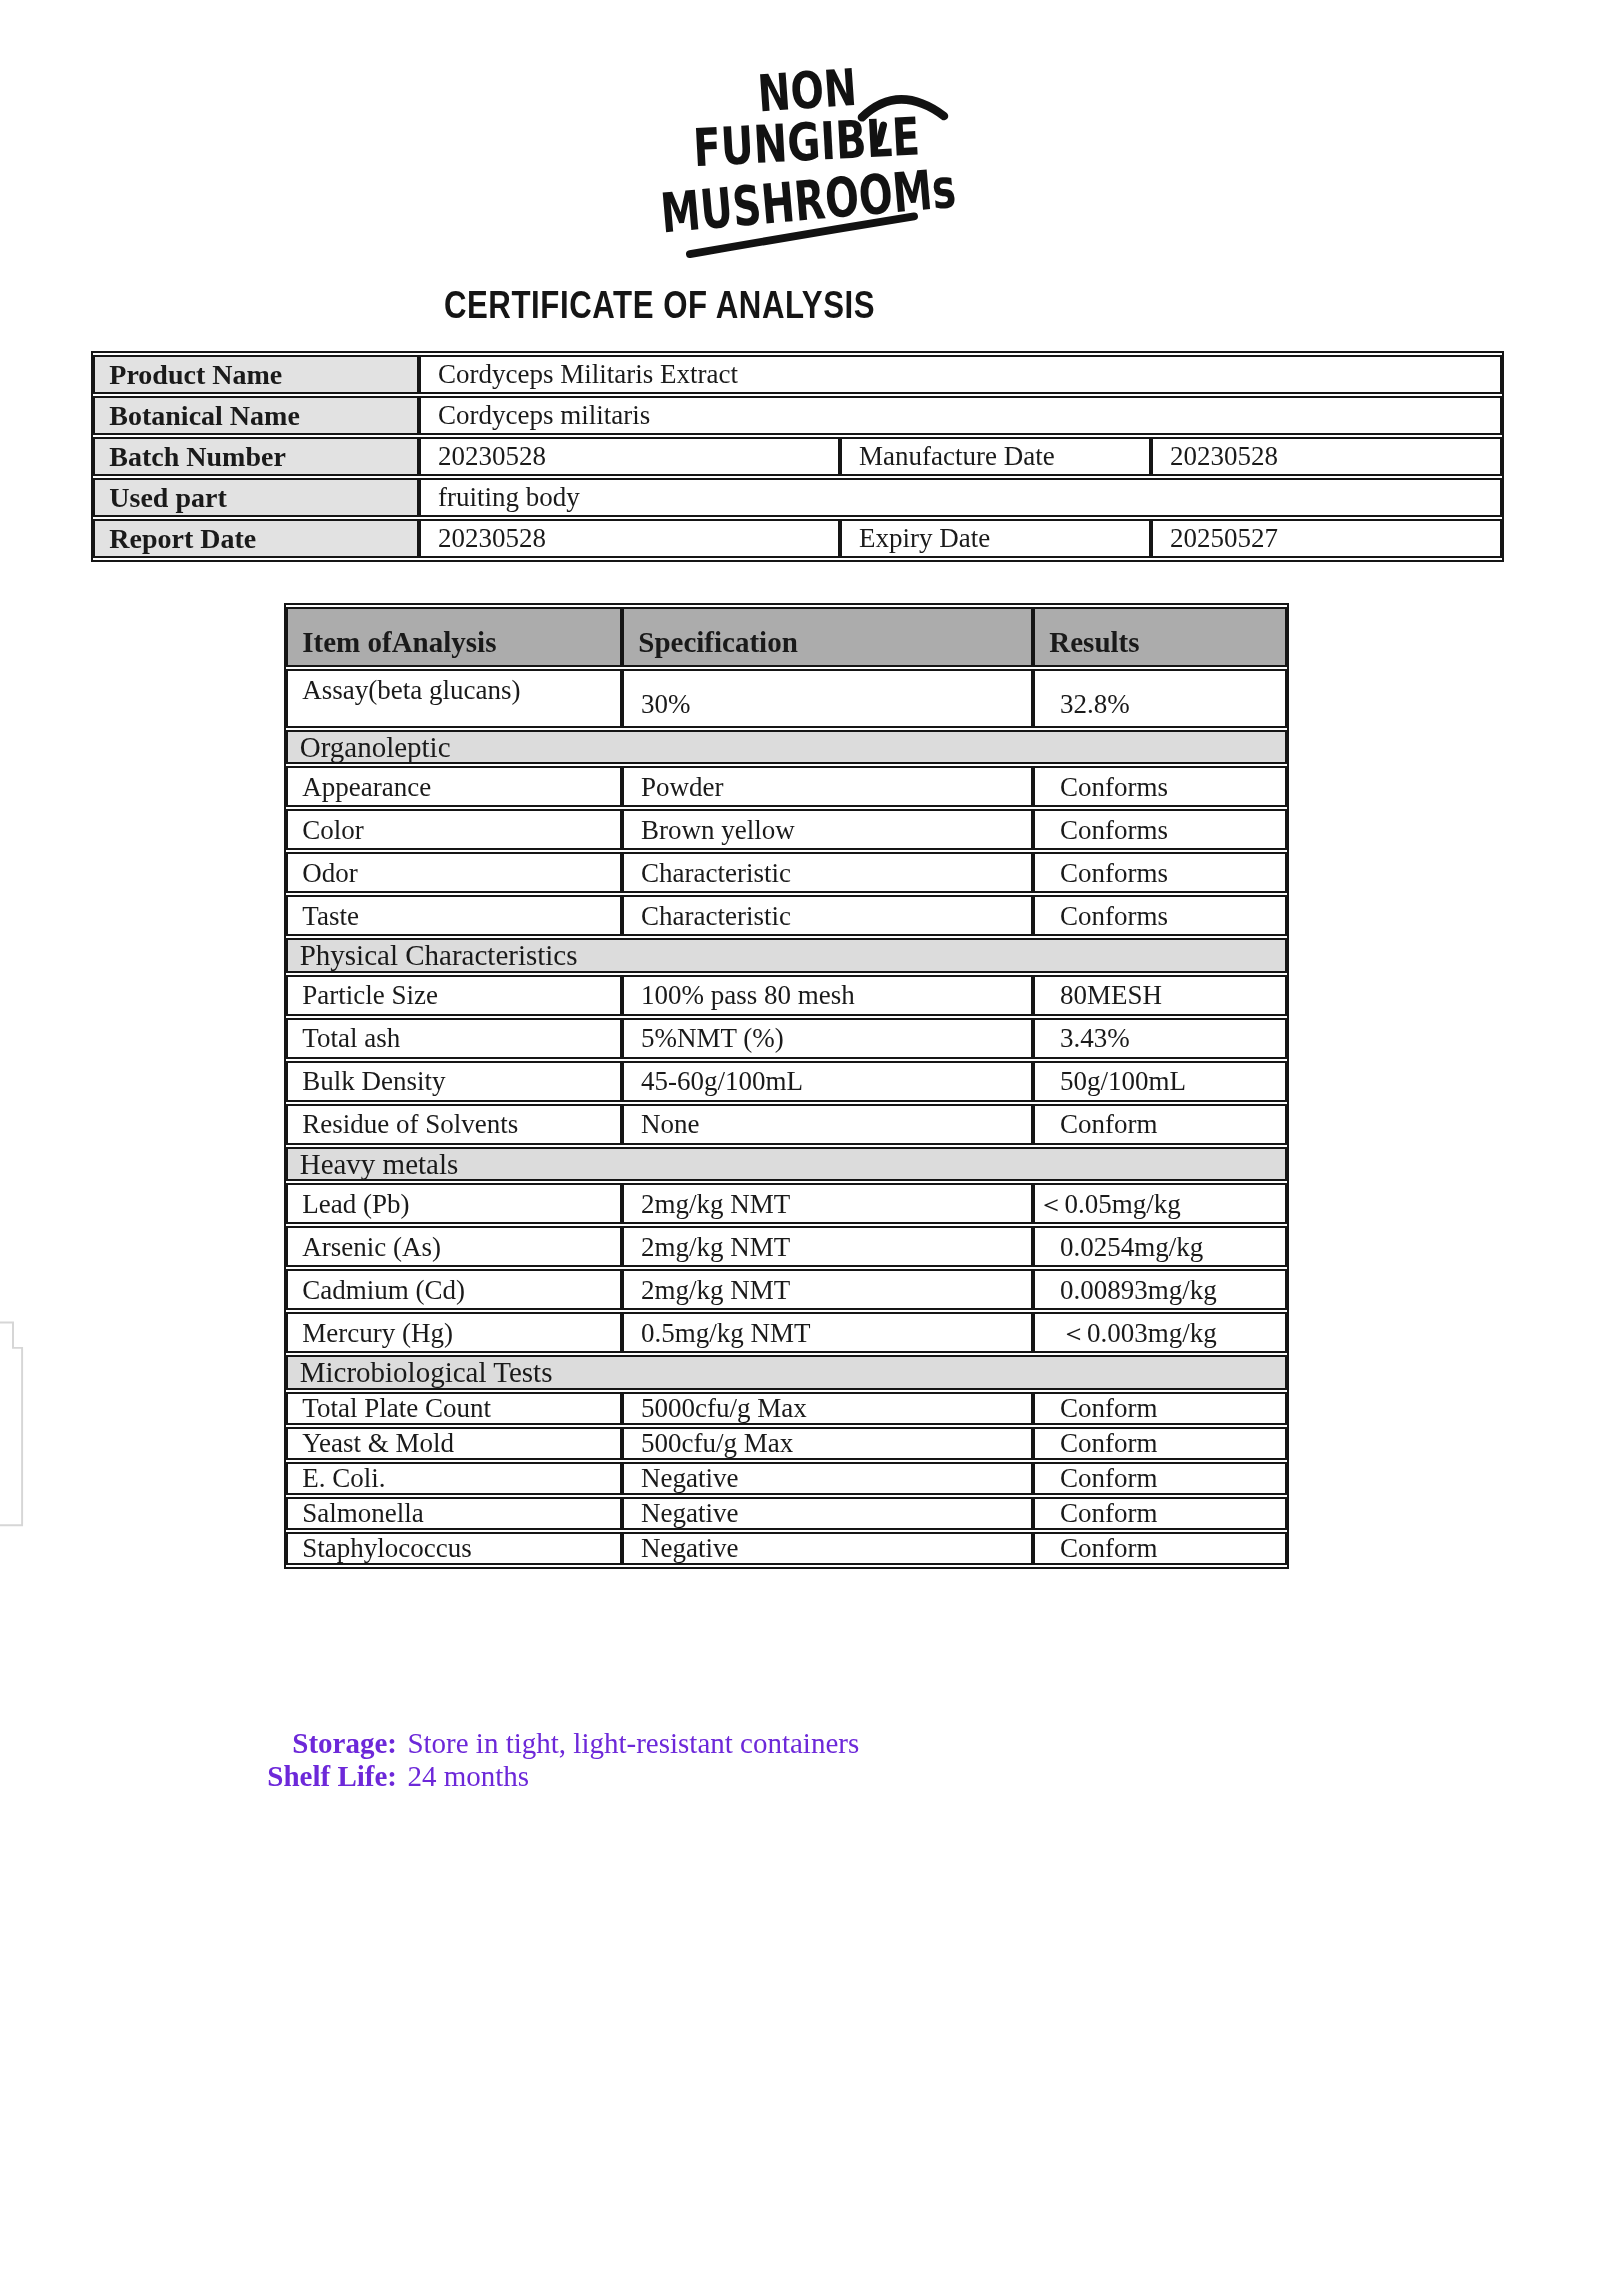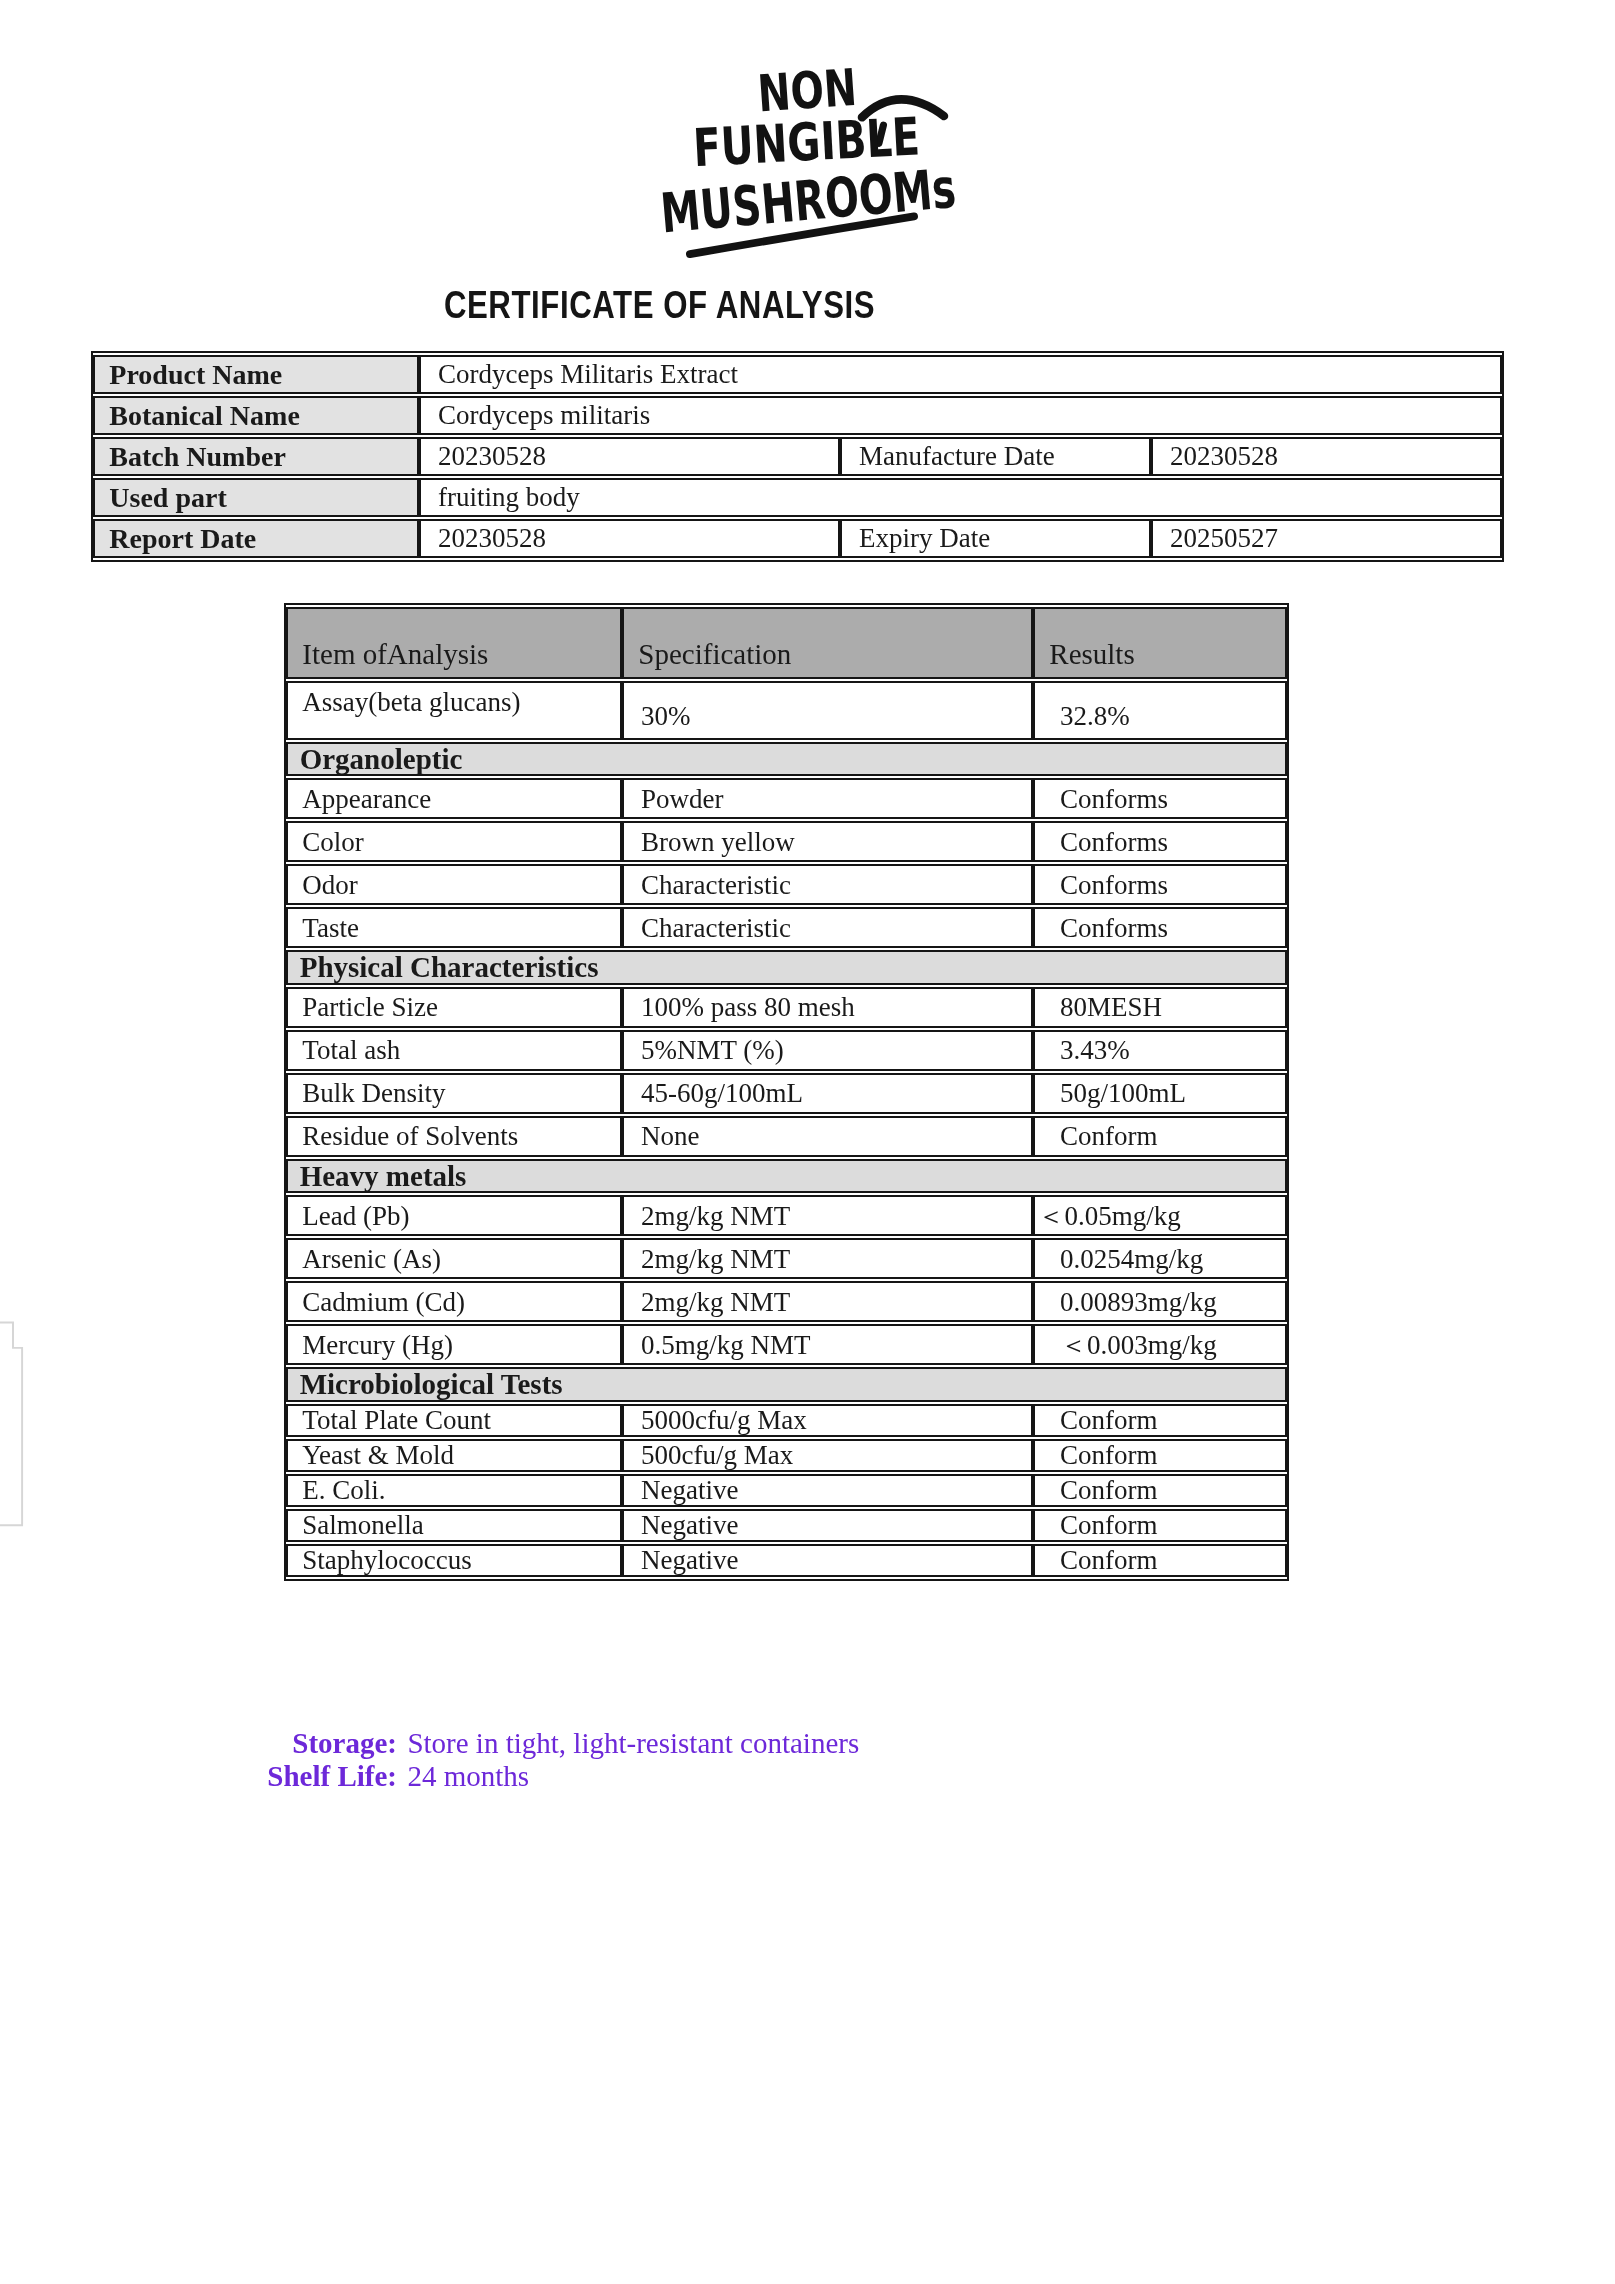--- a/index.html
+++ b/index.html
@@ -48,26 +48,26 @@
   .info-table td.lbl{
     background:var(--label_cell_gray,#e2e2e2);
     font-weight:bold;font-size:28px;margin-top:26px;
   }
   .info-table td.val{padding-left:17px;}
 
   
   .coa-table{position:absolute;left:284px;top:603px;width:1001px;border:2px solid var(--border,#151515);}
   .coa-table td{height:41px;}
   .coa-table td.hd{
-    height:72px;background:var(--header_row_gray,#acacac);
-    font-weight:normal;font-size:29px;vertical-align:bottom;padding-bottom:7.8px;
+    height:60px;background:var(--header_row_gray,#acacac);
+    font-weight:bold;font-size:29px;vertical-align:bottom;padding-bottom:7.8px;
   }
   .coa-table tr.section td{
     height:31px;background:var(--section_row_gray,#dcdcdc);
-    font-weight:bold;font-size:29px;padding-left:11.7px;
+    font-weight:normal;font-size:29px;padding-left:11.7px;
   }
   .coa-table td.cs{padding-left:17px;}
   .coa-table td.cr{padding-left:25px;}
   .coa-table td.cr.tight{padding-left:2.6px;}
   .coa-table tr.assay td{height:59px;}
   .coa-table tr.assay td.ci{vertical-align:top;padding-top:5.2px;}
   .coa-table tr.assay td.cs,.coa-table tr.assay td.cr{vertical-align:bottom;padding-bottom:7.8px;}
   .coa-table tr.tall td{height:33px;}
   .coa-table td.b, .coa-table .bold-part{font-weight:normal;}
 

